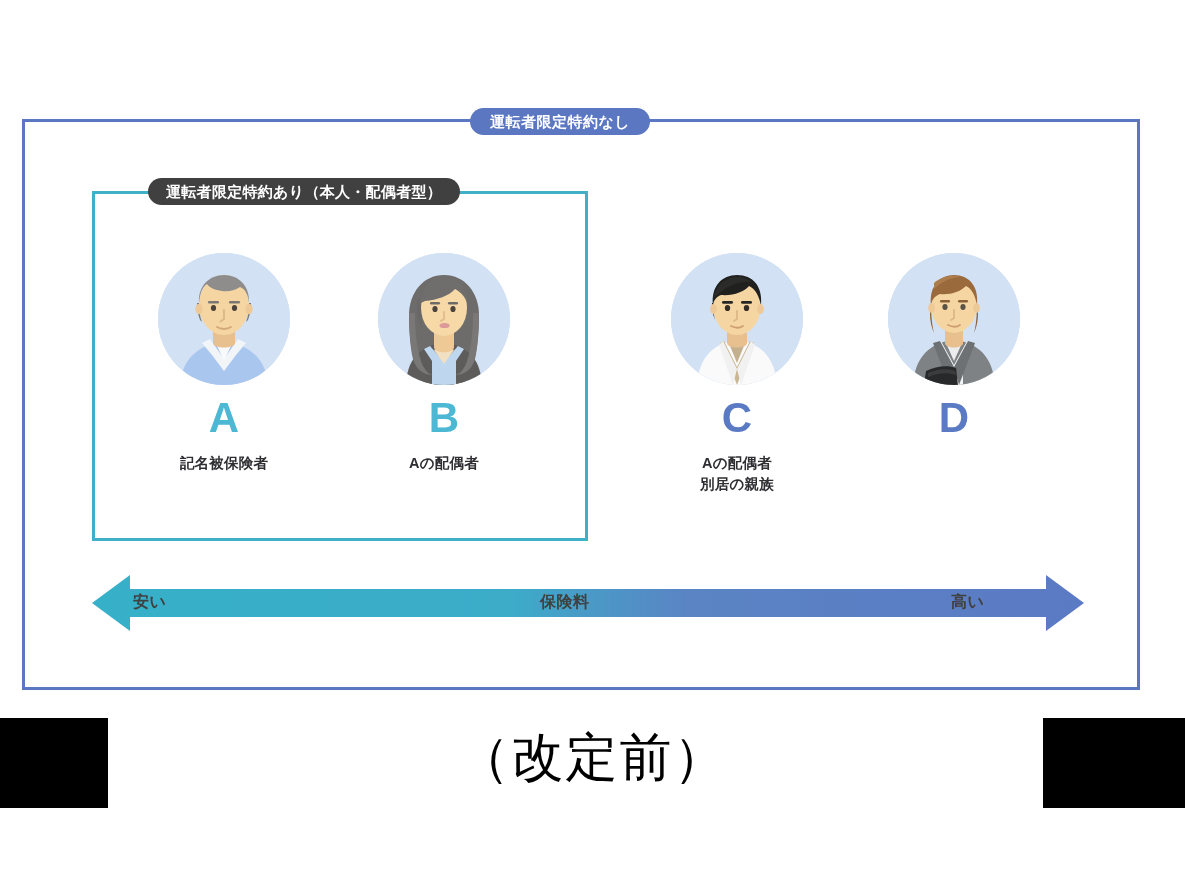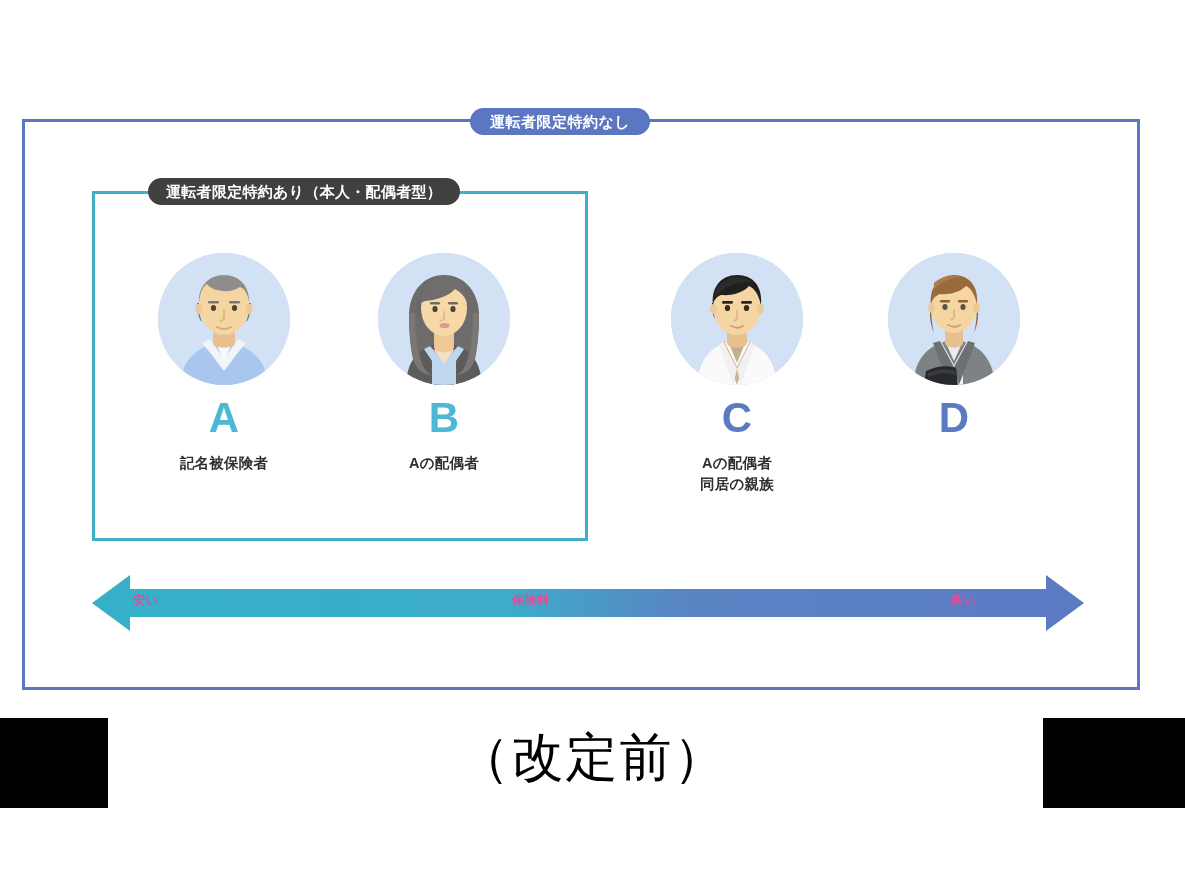--- a/index.html
+++ b/index.html
@@ -124,30 +124,30 @@
     position: absolute;
     left: 92px;
     top: 572px;
     width: 992px;
     height: 62px;
     z-index: 5;
   }
   .arrow-label {
     position: absolute;
     top: 594px;
-    font-size: 12px;
-    font-weight: bold;
-    color: #ec4899;
+    font-size: 16px;
+    font-weight: bold;
+    color: #404040;
     letter-spacing: 0.5px;
     line-height: 1;
     z-index: 6;
     white-space: nowrap;
   }
   #arrow-label-cheap { left: 133px; }
-  #arrow-label-premium { left: 512px; }
+  #arrow-label-premium { left: 540px; }
   #arrow-label-expensive { left: 951px; }
 
   
   #caption {
     position: absolute;
     left: 0;
     top: 726px;
     width: 1185px;
     text-align: center;
     font-size: 52px;
@@ -287,21 +287,21 @@
 
       <path d="M60 73c4 2 9 2 12 0" stroke="#cf9f72" stroke-width="1.9" fill="none" stroke-linecap="round"></path>
 
       <ellipse cx="42.5" cy="56" rx="3.4" ry="5" fill="#eec996"></ellipse>
       <ellipse cx="89.5" cy="56" rx="3.4" ry="5" fill="#eec996"></ellipse>
     </svg>
   </div>
   <div class="person-letter letter-blue" style="color: rgb(91, 122, 196);">C</div>
   <div class="person-desc">
     <div>Aの配偶者</div>
-    <div>同居の親族</div>
+    <div>別居の親族</div>
   </div>
 </div>
 
 <div class="person" id="person-d">
   <div class="avatar-wrap">
     <svg width="132" height="132" viewBox="0 0 132 132" aria-hidden="true">
       <rect width="132" height="132" fill="#d2e1f4"></rect>
 
       <path d="M25 132c2-26 14-39 34-44l7 12 7-12c20 5 32 18 34 44z" fill="#7e8284"></path>
 

